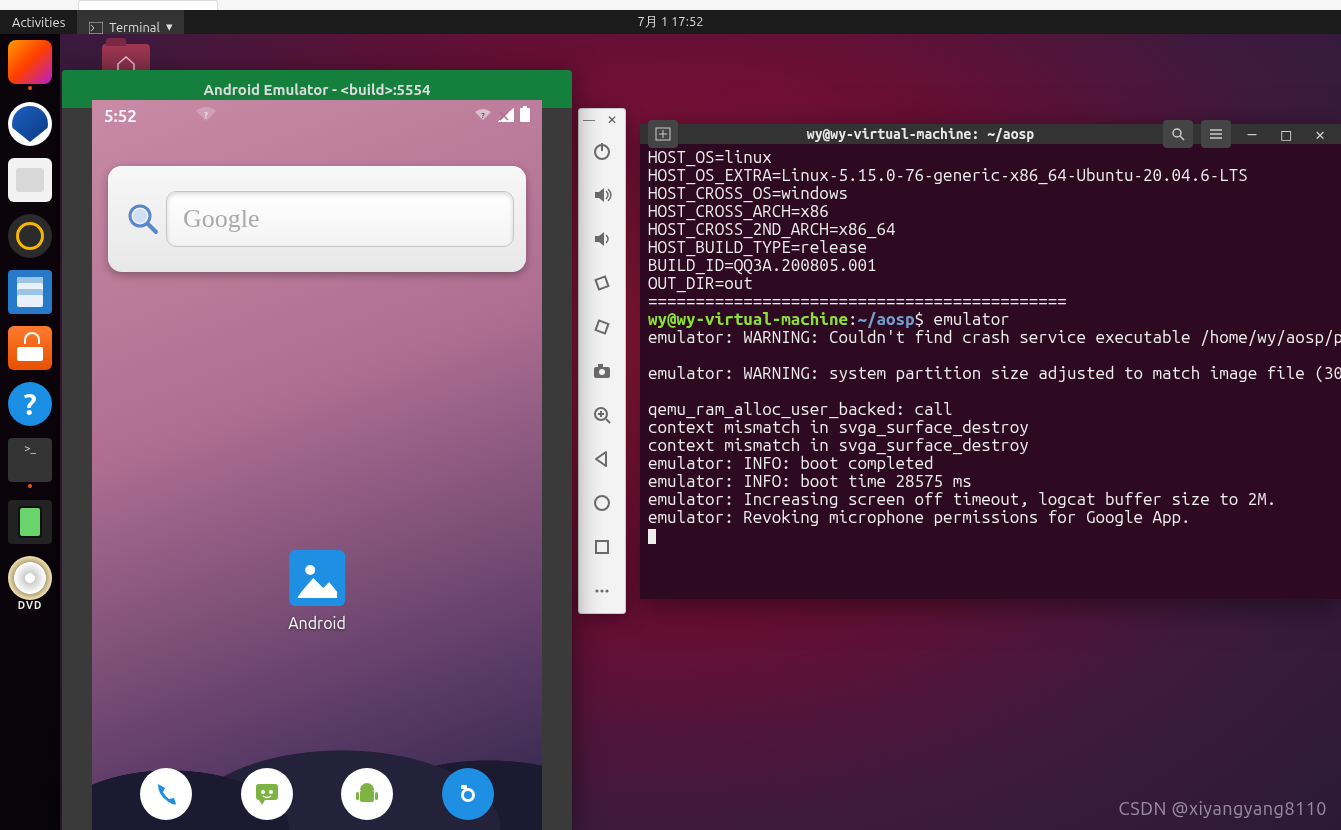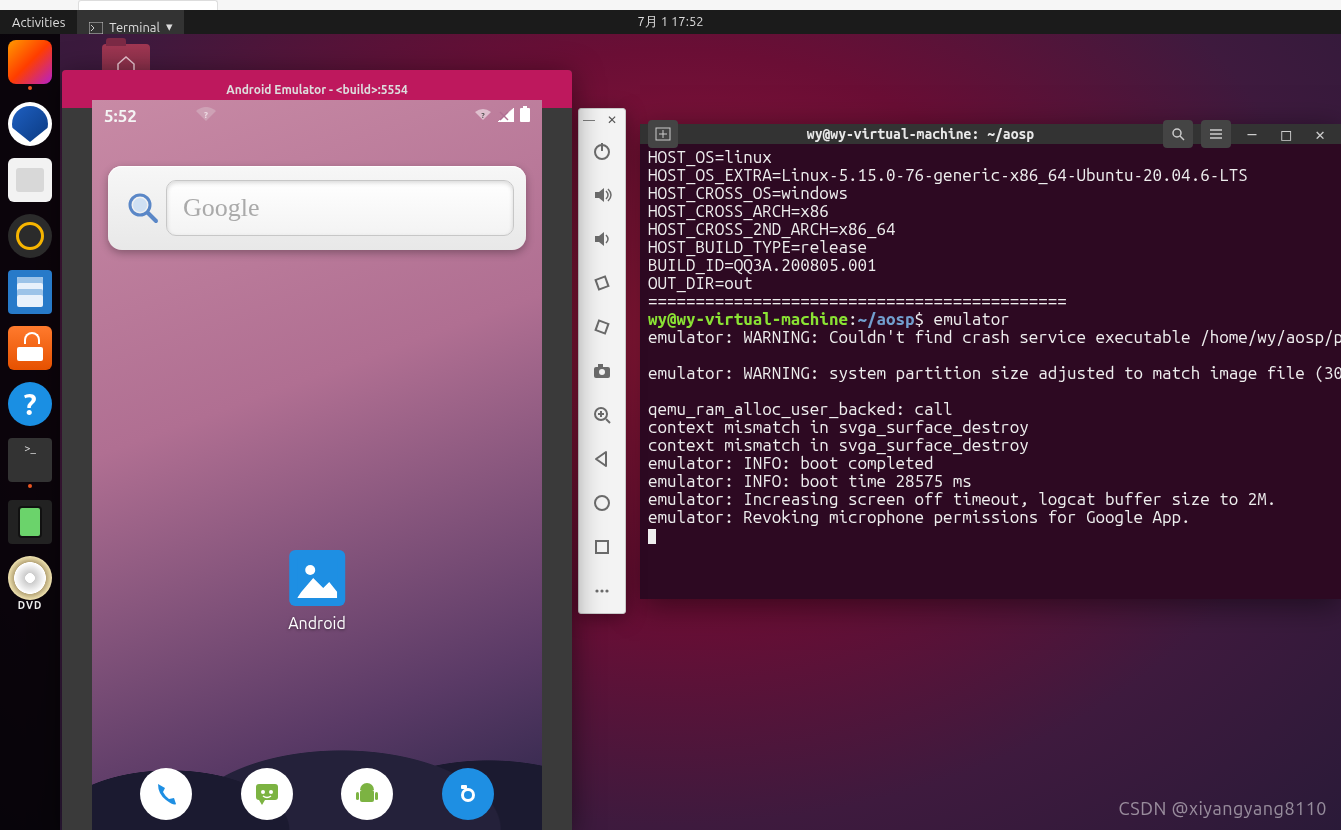--- a/index.html
+++ b/index.html
@@ -53,33 +53,33 @@
   .desktop-folder { position:absolute; left:102px; top:44px; width:48px; height:42px;
       background:linear-gradient(#a03752,#7b2a45); border-radius:4px; z-index:5; }
   .desktop-folder::before{content:""; position:absolute; top:-6px; left:4px; width:20px; height:8px; background:#7b2a45; border-radius:3px 3px 0 0;}
   .desktop-folder svg{ position:absolute; left:14px; top:10px;}
   
   .emu {
     position:absolute; left:62px; top:70px; width:510px; height:760px;
     background:#3a3a3a; border-radius:4px 4px 0 0;
     box-shadow:0 6px 30px rgba(0,0,0,0.5); z-index:30; overflow:hidden;
   }
-  .emu-title { height:38px; background:#be185d; color:#ddd; font-size:12px;
+  .emu-title { height:38px; background:#15803d; color:#ddd; font-size:15px;
        display:flex; align-items:center; justify-content:center; font-weight:bold;}
   .phone { position:absolute; top:30px; left:30px; right:30px; bottom:0;
        background: linear-gradient(160deg,#c88aa5 0%, #b06f92 40%, #5a3a66 80%, #2b2548 100%);
        overflow:hidden;}
   .mountains{ position:absolute; bottom:0; left:-20px; right:-20px; height:140px;
        background:
         radial-gradient(ellipse 120px 60px at 20% 100%, #1b1a30 99%, transparent 100%),
         radial-gradient(ellipse 160px 80px at 55% 100%, #24213a 99%, transparent 100%),
         radial-gradient(ellipse 140px 70px at 85% 100%, #1b1a30 99%, transparent 100%);}
   .statusbar { height:30px; display:flex; align-items:center; color:#f4f4f4; padding:0 12px; font-size:17px; font-weight:600;gap:48px;}
   .statusbar .right { margin-left:auto; display:flex; gap:6px; align-items:center;}
-  .search-widget { margin:36px 16px 0; height:84px; background:linear-gradient(#f7f7f7,#e8e8e8);
+  .search-widget { margin:36px 16px 0; height:106px; background:linear-gradient(#f7f7f7,#e8e8e8);
        border-radius:14px; display:flex; align-items:center; padding:12px;
        box-shadow:0 3px 8px rgba(0,0,0,0.3), inset 0 1px 1px #fff;}
   .search-widget .mag { width:46px; display:flex; justify-content:center;}
   .search-widget .input {
       flex:1; height:56px; background:linear-gradient(#fff,#f3f3f3); border-radius:10px;
       border:1px solid #c7c7c7; box-shadow:inset 0 2px 4px rgba(0,0,0,0.15);
       display:flex; align-items:center; padding:0 16px; color:#aaa;
       font-size:26px; font-family:Georgia, serif;}
   .gallery { position:absolute; top:450px; left:50%; transform:translateX(-50%); text-align:center;}
   .gallery .ico { width:56px; height:56px; background:#1e8fe3; border-radius:6px; margin:0 auto;

